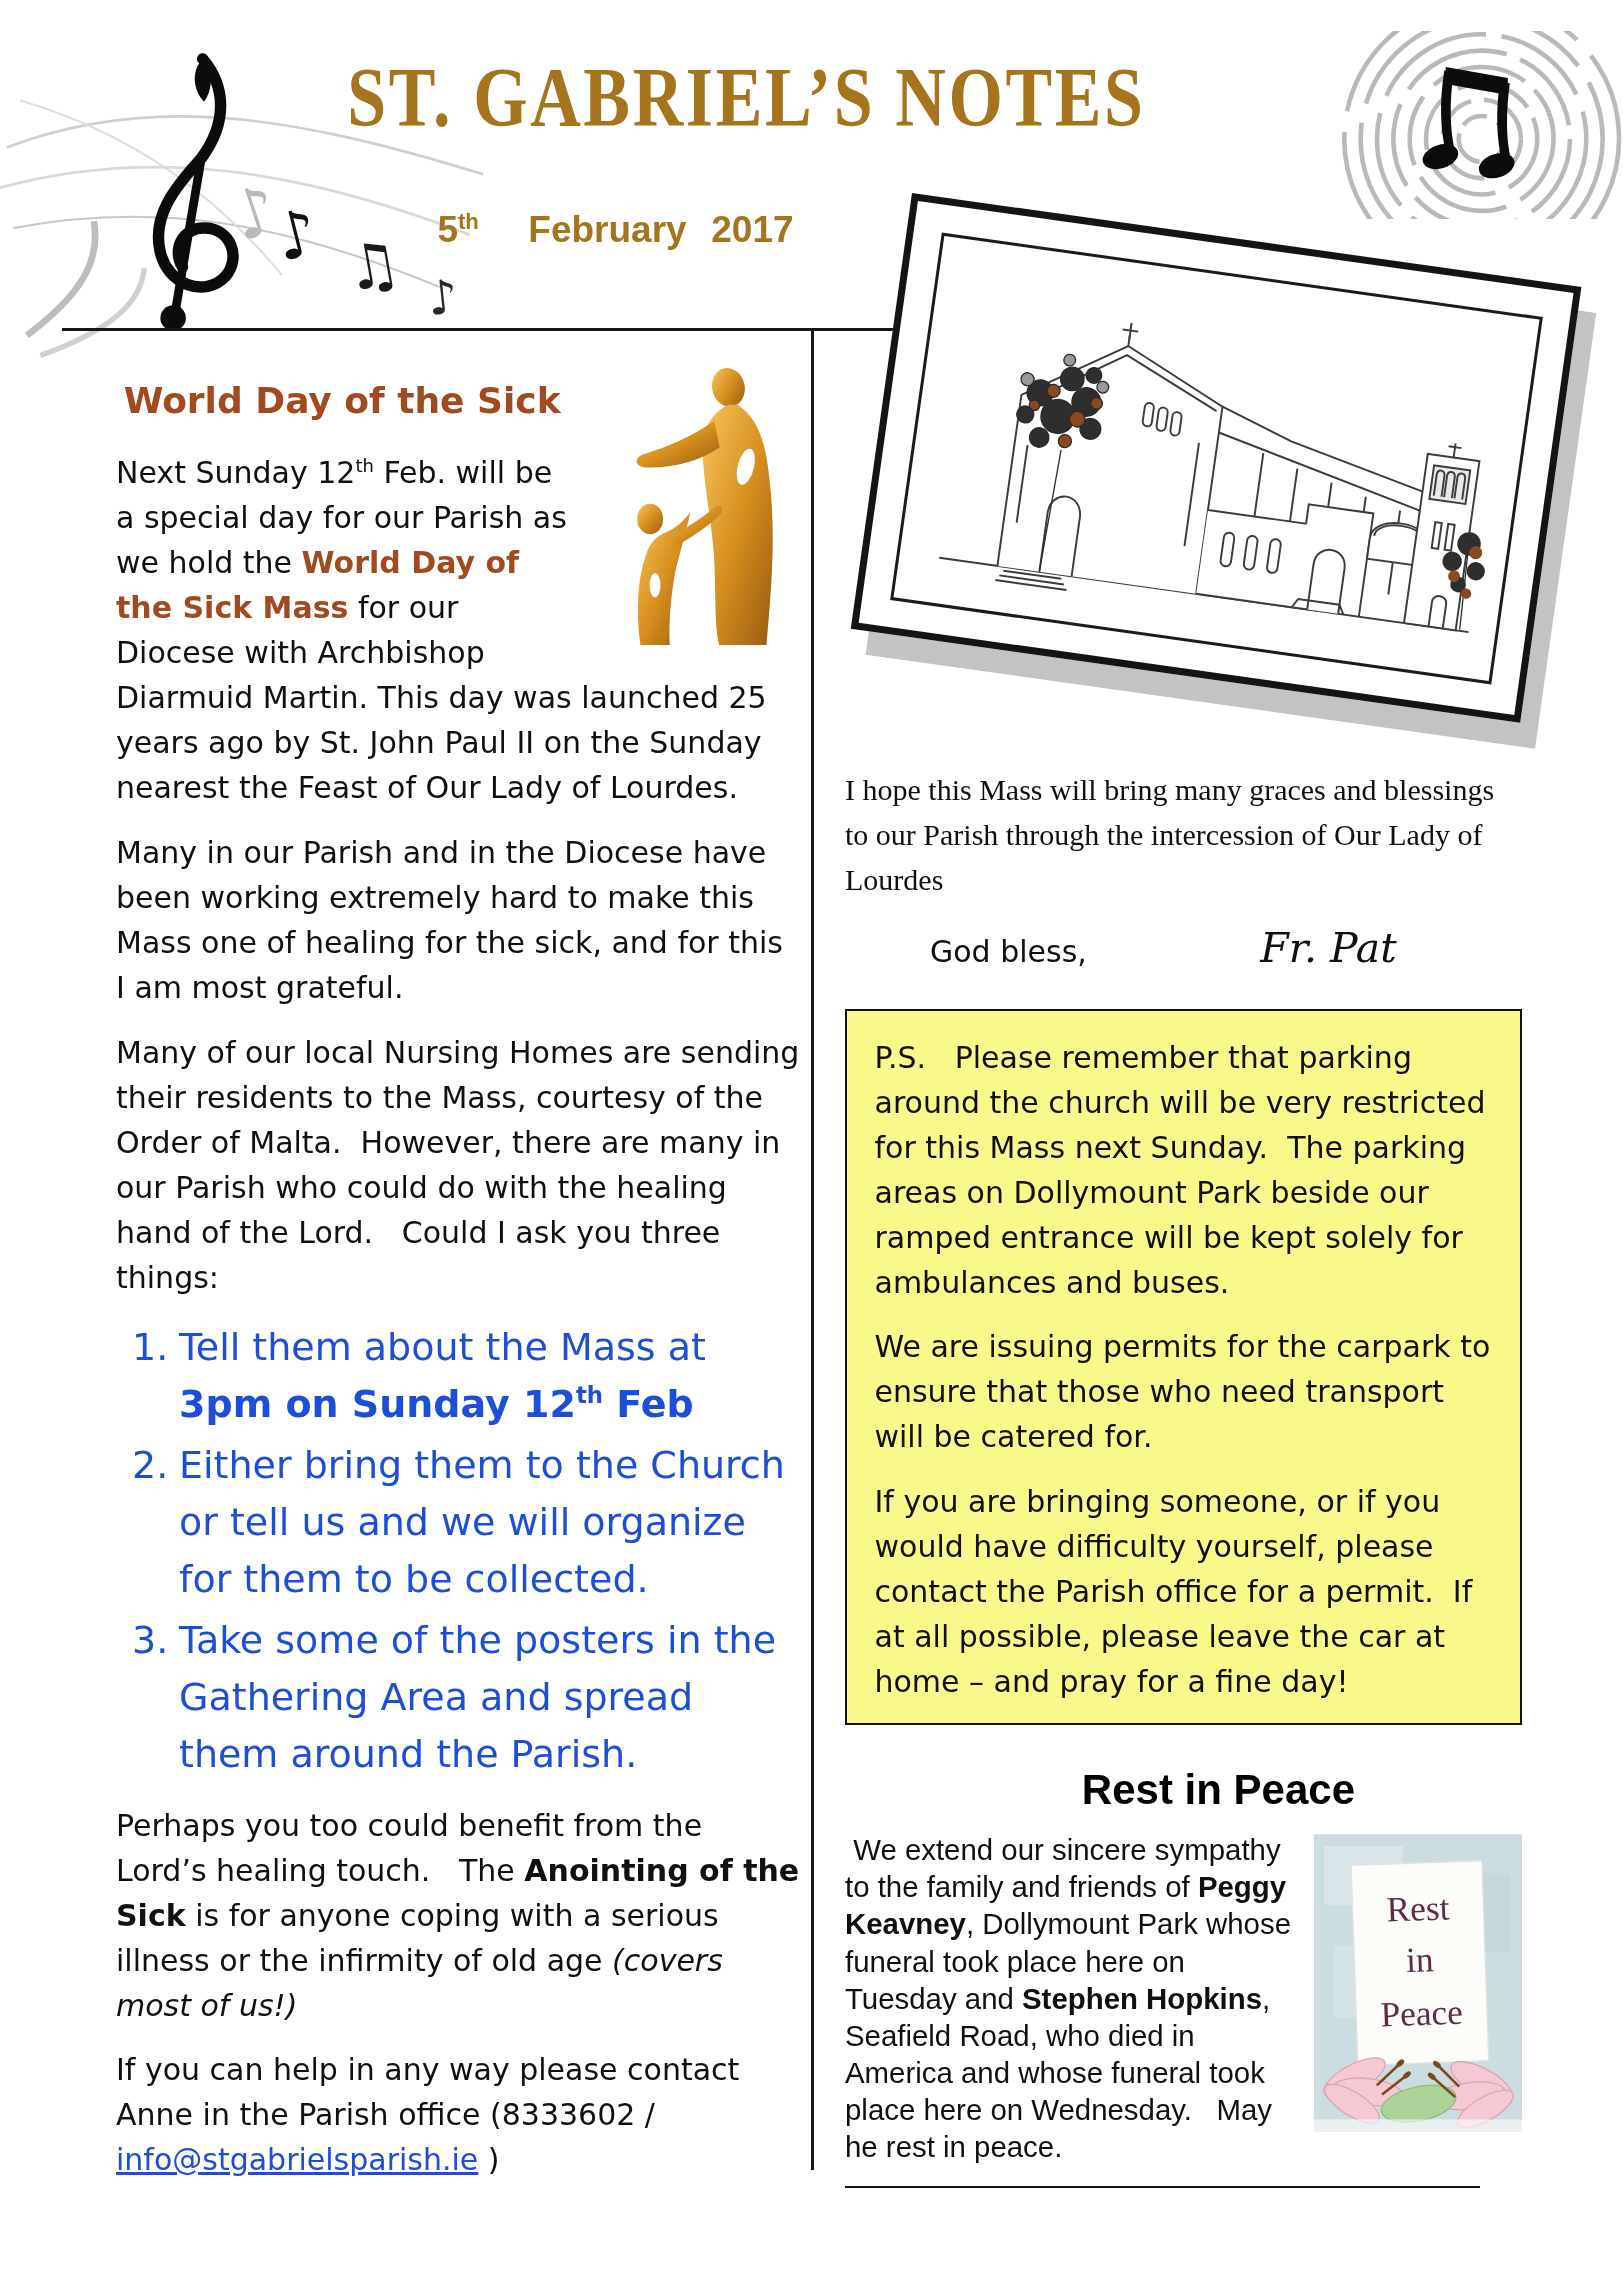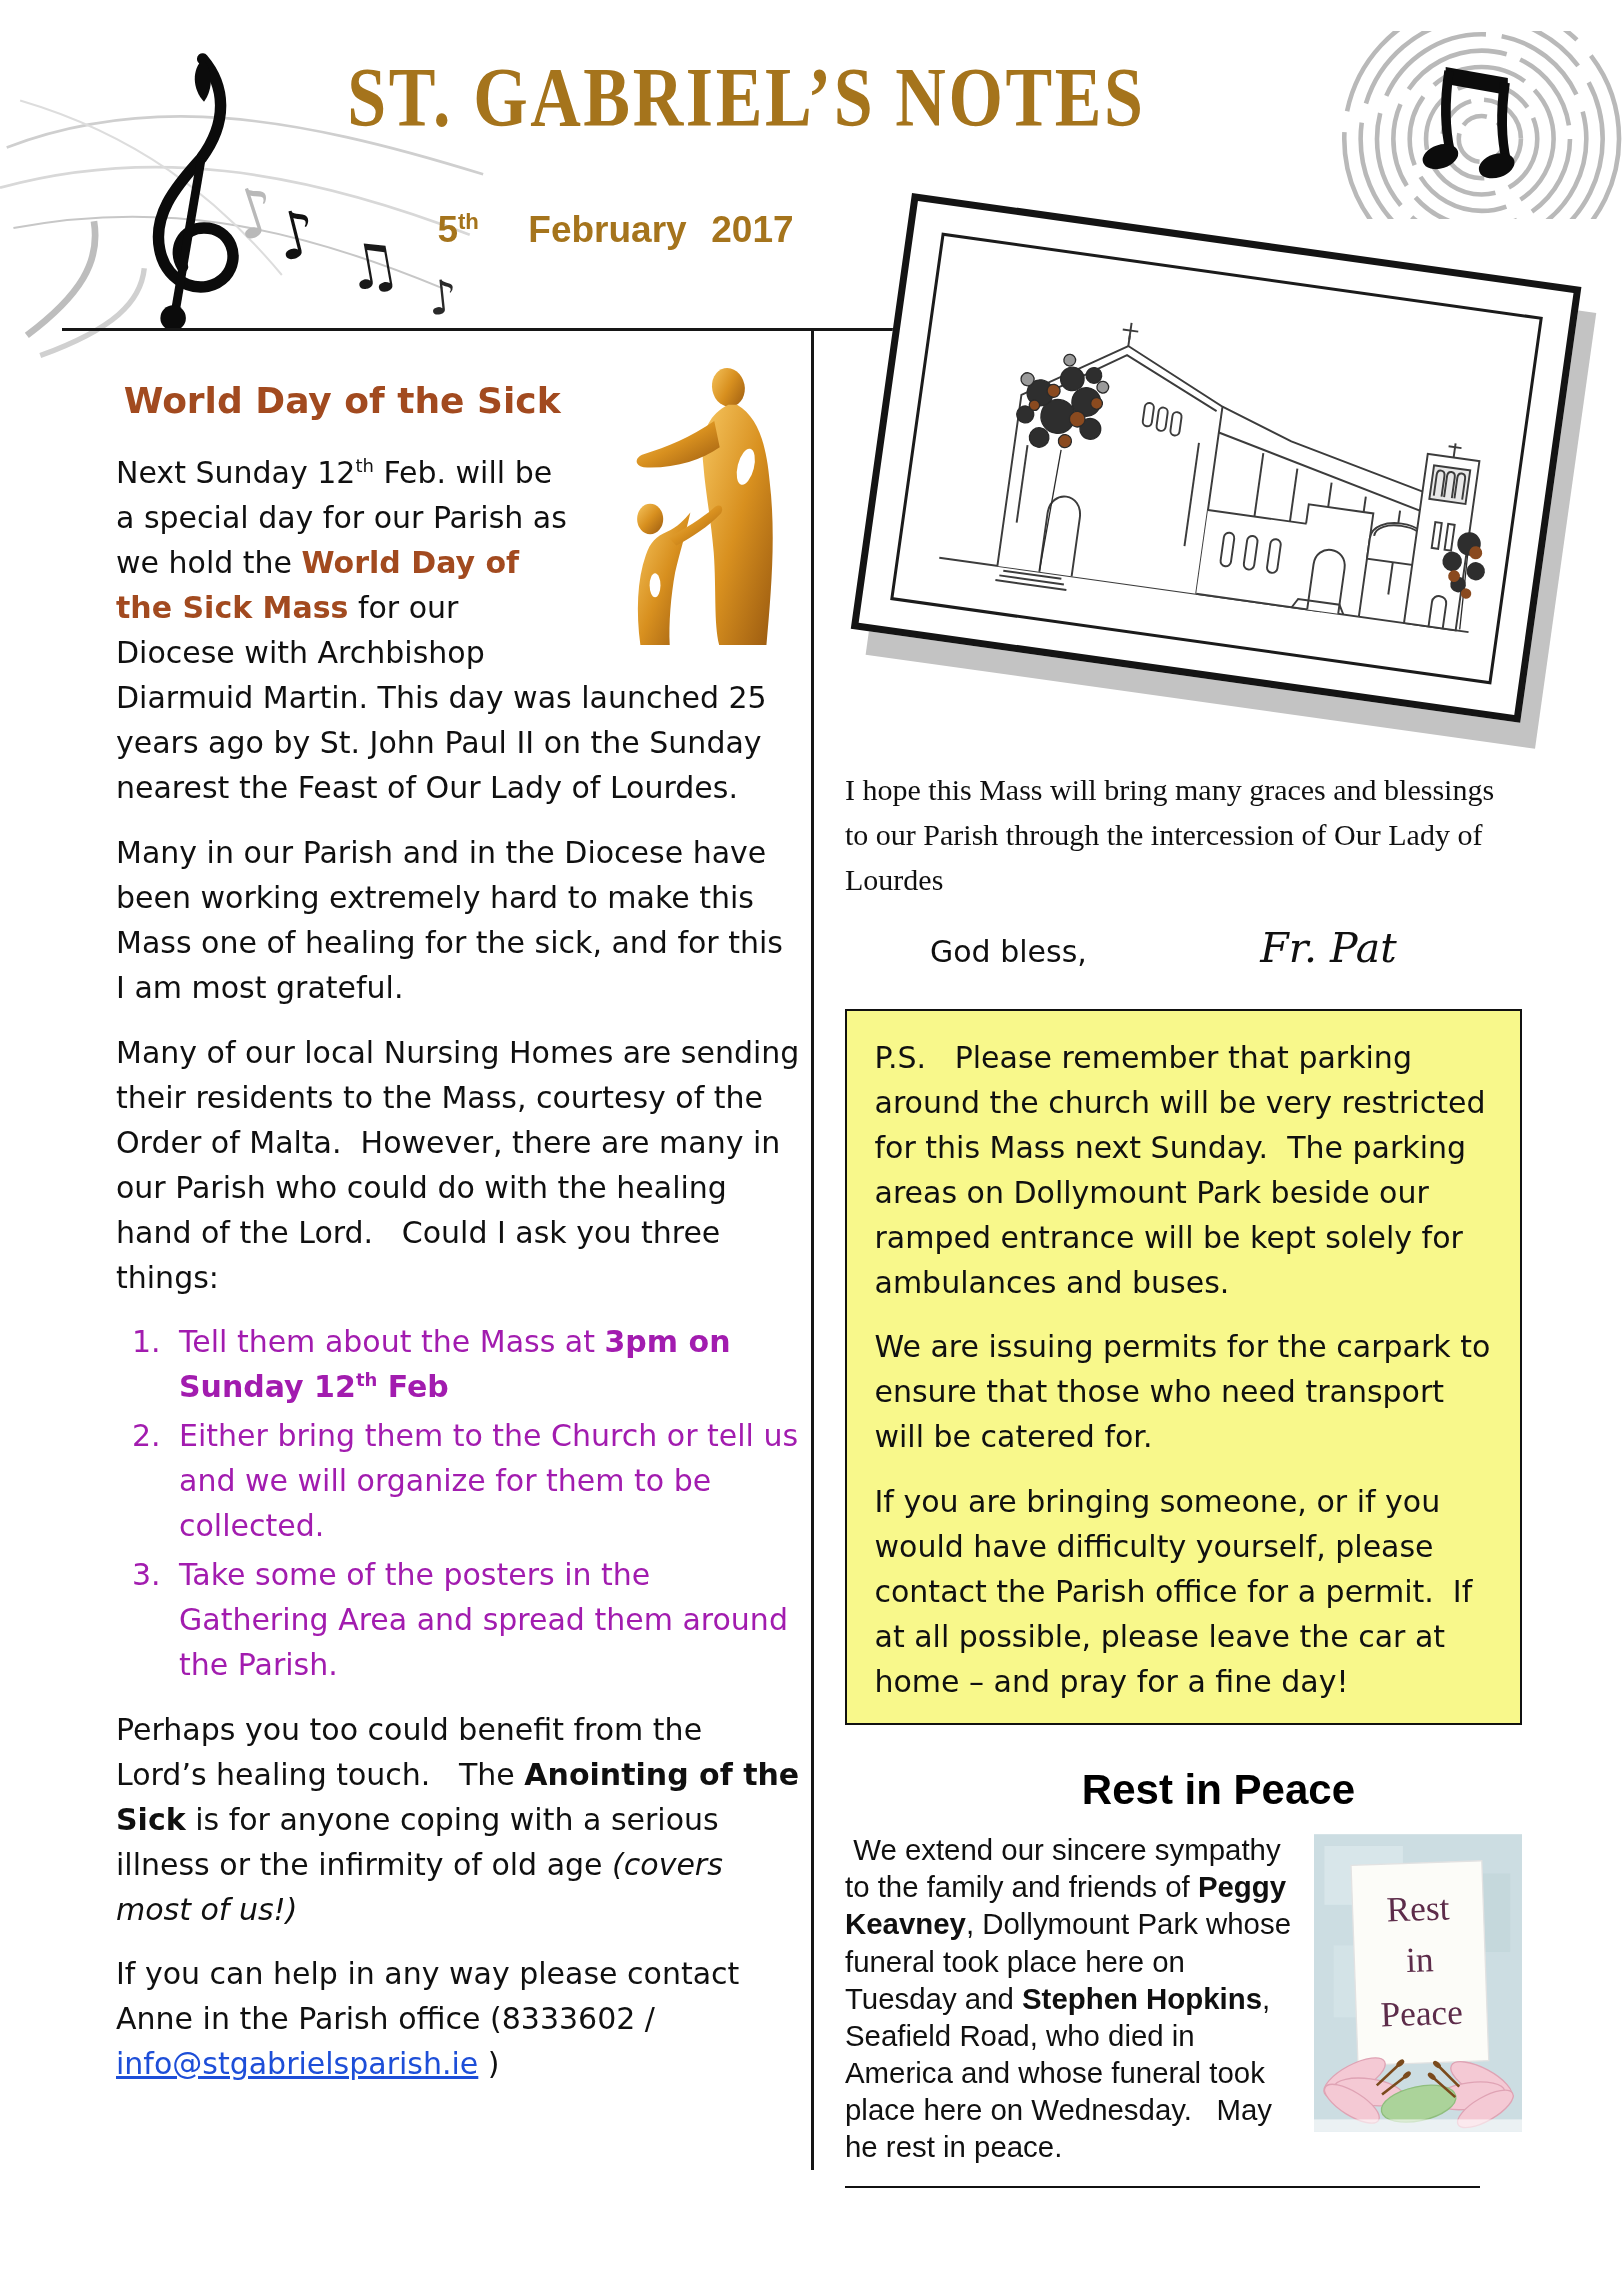--- a/index.html
+++ b/index.html
@@ -56,21 +56,21 @@
   .heal-float svg { width:100%; height:100%; }
   .world-day-heading {
     font-size:36px; line-height:1.55; font-weight:bold;
     color:#a24a1f; text-align:center;
     margin:15.7px 6.5px 22px 0;
   }
   .left-col p { font-size:30px; line-height:1.5; margin:0 0 19.6px 0; }
   .keepspace { white-space:pre-wrap; }
   .accent { color:#a24a1f; font-weight:bold; }
   ol.asks {
-    color:#a21caf; font-size:30px; line-height:1.5;
+    color:#1d4ed8; font-size:38px; line-height:1.5;
     list-style:none; counter-reset:item;
     margin:0 0 19.6px 0; padding:0 0 0 63px;
   }
   ol.asks li { counter-increment:item; position:relative; margin-bottom:3.9px; }
   ol.asks li::before { content:counter(item) "."; position:absolute; left:-47px; }
   a.email { color:#1d4ed8; text-decoration:underline;text-align:center; }
 
   
   .right-col { left:845px; top:767px; width:677px; }
   .right-col p.intro { font-size:30px; line-height:1.5; margin:0;font-family:Liberation Serif, serif; }

